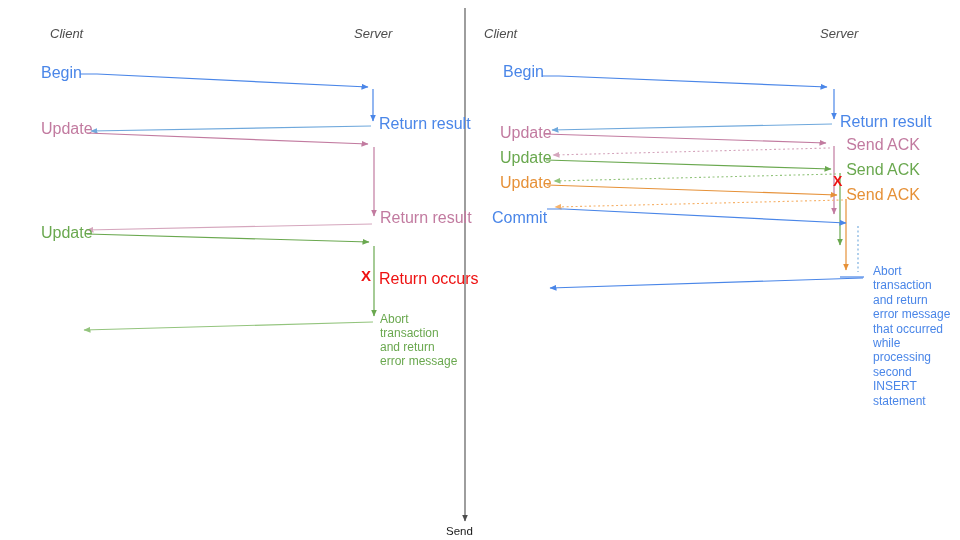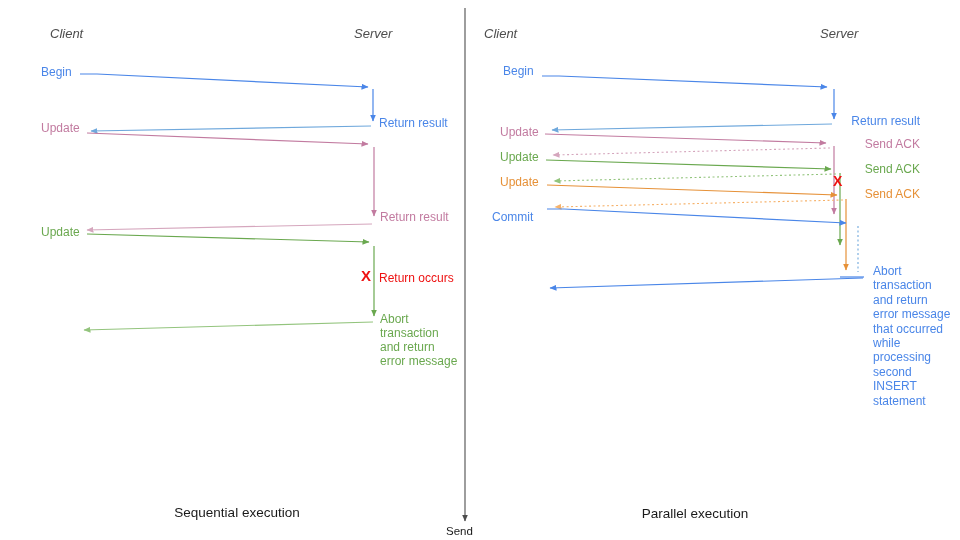--- a/index.html
+++ b/index.html
@@ -1,21 +1,21 @@
 <!DOCTYPE html>
 <html><head>
 <meta charset="utf-8">
 <style>
   html,body{margin:0;padding:0;background:#fff;}
   .canvas{
     position:relative;width:960px;height:540px;background:#ffffff;
     font-family:Liberation Sans, sans-serif;overflow:hidden;
   }
   svg.wires{position:absolute;left:0;top:0;width:960px;height:540px;}
-  .lbl{position:absolute;font-size:12px;line-height:13px;white-space:nowrap;}
+  .lbl{position:absolute;font-size:16px;line-height:13px;white-space:nowrap;}
   .hdr{position:absolute;font-style:italic;font-size:13px;color:#4d4d4d;white-space:nowrap;}
   .ra{width:80px;text-align:right;}
   .block{position:absolute;font-size:12px;line-height:14.4px;white-space:pre-line;width:90px;}
   .block-l{line-height:14px;}
   .title{position:absolute;font-size:13.5px;color:#1a1a1a;width:250px;text-align:center;white-space:nowrap;}
   .xmark{position:absolute;font-weight:bold;font-size:15px;line-height:15px;white-space:nowrap;}
   .xmark-sm{font-size:14px;line-height:14px;}
   .timelbl{position:absolute;font-size:11.5px;color:#1a1a1a;white-space:nowrap;}
 </style>
 </head>
@@ -96,21 +96,20 @@
   <div class="lbl" style="left: 379px; top: 117px; color: rgb(74, 134, 232);">Return result</div>
   <div class="lbl" style="left: 41px; top: 122px; color: rgb(194, 123, 160);">Update</div>
   <div class="lbl" style="left: 380px; top: 211px; color: rgb(194, 123, 160);">Return result</div>
   <div class="lbl" style="left: 41px; top: 226px; color: rgb(106, 168, 79);">Update</div>
   <div class="xmark" style="left: 361px; top: 268px; color: rgb(238, 17, 17);">X</div>
   <div class="lbl" style="left: 379px; top: 272px; color: rgb(238, 17, 17);">Return occurs</div>
   <div class="block block-l" style="left: 380px; top: 312px; color: rgb(106, 168, 79);">Abort
 transaction
 and return
 error message</div>
-  <div class="title" style="left:112px;top:505px">Sequential execution</div>
 
   <div class="hdr" style="left:484px;top:26px">Client</div>
   <div class="hdr" style="left:820px;top:26px">Server</div>
   <div class="lbl" style="left: 503px; top: 65px; color: rgb(74, 134, 232);">Begin</div>
   <div class="lbl ra" style="left: 840px; top: 115px; color: rgb(74, 134, 232);">Return result</div>
   <div class="lbl" style="left: 500px; top: 126px; color: rgb(194, 123, 160);">Update</div>
   <div class="lbl ra" style="left: 840px; top: 138px; color: rgb(194, 123, 160);">Send ACK</div>
   <div class="lbl" style="left: 500px; top: 151px; color: rgb(106, 168, 79);">Update</div>
   <div class="lbl ra" style="left: 840px; top: 163px; color: rgb(106, 168, 79);">Send ACK</div>
   <div class="lbl" style="left: 500px; top: 176px; color: rgb(230, 145, 56);">Update</div>
@@ -120,17 +119,16 @@
   <div class="block" style="left: 873px; top: 264px; color: rgb(74, 134, 232);">Abort
 transaction
 and return
 error message
 that occurred
 while
 processing
 second
 INSERT
 statement</div>
-  <div class="title" style="left:570px;top:506px">Parallel execution</div>
 
   <div class="timelbl" style="left:446px;top:525px">Send</div>
 
 </div>
 
 </body></html>

